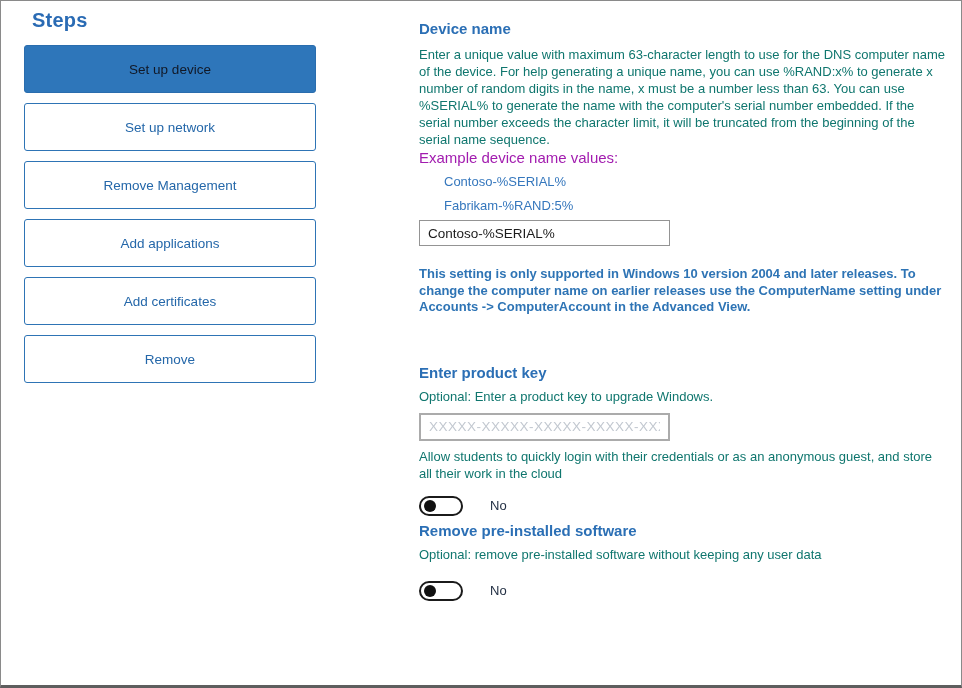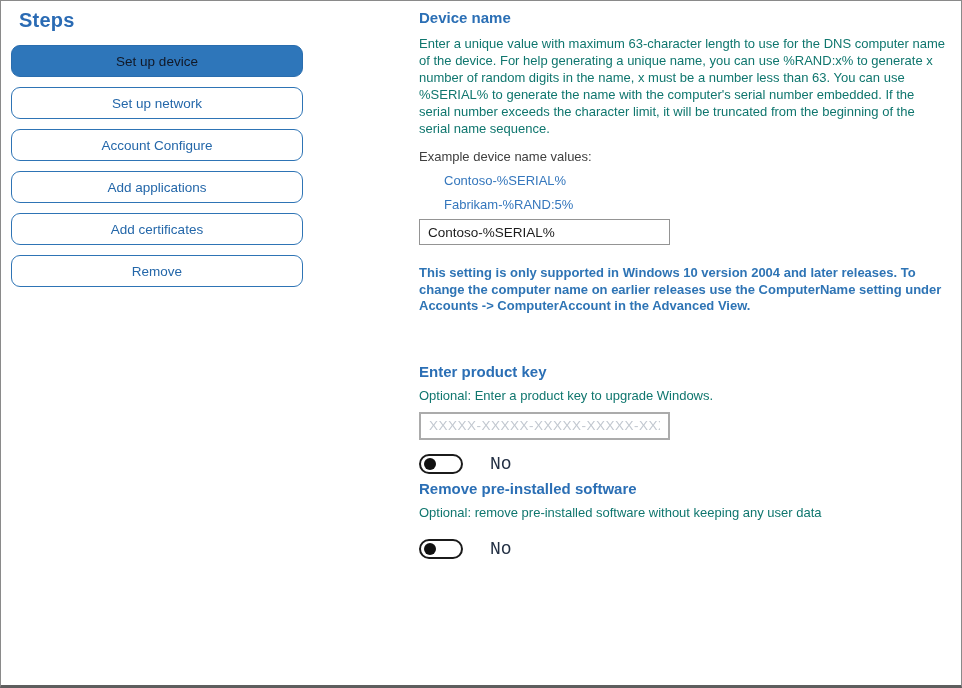--- a/index.html
+++ b/index.html
@@ -7,44 +7,44 @@
   body {
     background: #ffffff;
     border: 1px solid #8a8a8a;
     border-bottom: 3px solid #5e5e5e;
     font-family: "Liberation Sans", sans-serif;
     position: relative;
     overflow: hidden;
   }
 
   
-  .sidebar { position: absolute; left: 10px; top: 8px; width: 292px; }
+  .sidebar { position: absolute; left: 23px; top: 8px; width: 292px; }
   .sidebar-title {
     font-size: 20px; font-weight: 700; color: #2a6bb4;
     margin: 0 0 13px 8px; letter-spacing: 0.2px;
   }
   .step-btn {
-    height: 32px; margin-bottom: 10px; border-radius: 9px;
+    height: 48px; margin-bottom: 10px; border-radius: 3px;
     border: 1.5px solid #2e74b5; background: #ffffff; color: #2467a9;
     font-size: 13.5px; display: flex; align-items: center; justify-content: center;
     cursor: pointer; user-select: none;
   }
   .step-btn.active {
     background: #2e76ba; border-color: #2a6dae; color: #111826; 
   }
 
   
-  .content { position: absolute; left: 418px; top: 2px; width: 528px; }
+  .content { position: absolute; left: 418px; top: 13px; width: 528px; }
   .section-heading {
     font-size: 15px; font-weight: 700; color: #2b6fb5; margin-top: 6px;
   }
   .body-text {
     font-size: 13px; line-height: 17px; color: #0f766e; margin-top: 9px;
   }
-  .examples-label { font-size: 13px; color: #404040; margin-top: 12px; line-height: 16px; }
+  .examples-label { font-size: 15px; color: #a21caf; margin-top: 2px; line-height: 16px; }
   .example-item { font-size: 13px; color: #3577bd; margin-top: 8px; padding-left: 25px; line-height: 16px; }
 
   .text-input {
     display: block; margin-top: 6px; width: 251px; height: 26px;
     border: 1px solid #949494; border-radius: 0; background: #fff;
     font-family: "Liberation Sans", sans-serif; font-size: 13.5px;
     color: #1c1c1c; padding: 0 8px; outline: none;
   }
   .text-input.key {
     margin-top: 8px; height: 28px; border: 2px solid #ababab; letter-spacing: 0.5px;
@@ -66,36 +66,36 @@
   .toggle-row { display: flex; align-items: center; margin-top: 14px; }
   .toggle-row.last { margin-top: 18px; }
   .toggle {
     width: 44px; height: 20px; border: 2px solid #1b1b1b; border-radius: 11px;
     background: #ffffff; position: relative; cursor: pointer; flex: 0 0 auto;
   }
   .toggle .knob {
     position: absolute; left: 3px; top: 50%; transform: translateY(-50%);
     width: 12px; height: 12px; border-radius: 50%; background: #111111;
   }
-  .toggle-label { font-size: 18px; color: #233044; margin-left: 27px; font-family: Liberation Mono, monospace; }
+  .toggle-label { font-size: 13px; color: #233044; margin-left: 27px; }
 </style>
 </head>
 <body>
 
 <div class="sidebar">
   <div class="sidebar-title">Steps</div>
 
   <div class="step-btn active">
     <span>Set up device</span>
   </div>
   <div class="step-btn">
     <span>Set up network</span>
   </div>
   <div class="step-btn">
-    <span>Account Configure</span>
+    <span>Remove Management</span>
   </div>
   <div class="step-btn">
     <span>Add applications</span>
   </div>
   <div class="step-btn">
     <span>Add certificates</span>
   </div>
   <div class="step-btn">
     <span>Remove</span>
   </div>
@@ -111,20 +111,21 @@
   <div class="example-item">Fabrikam-%RAND:5%</div>
 
   <input class="text-input" type="text" value="Contoso-%SERIAL%" style="">
 
   <div class="note-text">This setting is only supported in Windows 10 version 2004 and later releases. To change the computer name on earlier releases use the ComputerName setting under Accounts -&gt; ComputerAccount in the Advanced View.</div>
 
   <div class="section-heading h-productkey">Enter product key</div>
   <div class="body-text d-productkey">Optional: Enter a product key to upgrade Windows.</div>
   <input class="text-input key" type="text" placeholder="XXXXX-XXXXX-XXXXX-XXXXX-XXXXX" style="">
 
+  <div class="body-text d-shared">Allow students to quickly login with their credentials or as an anonymous guest, and store all their work in the cloud</div>
   <div class="toggle-row">
     <div class="toggle">
       <div class="knob"></div>
     </div>
     <div class="toggle-label">No</div>
   </div>
 
   <div class="section-heading h-remove">Remove pre-installed software</div>
   <div class="body-text d-remove">Optional: remove pre-installed software without keeping any user data</div>
   <div class="toggle-row last">

